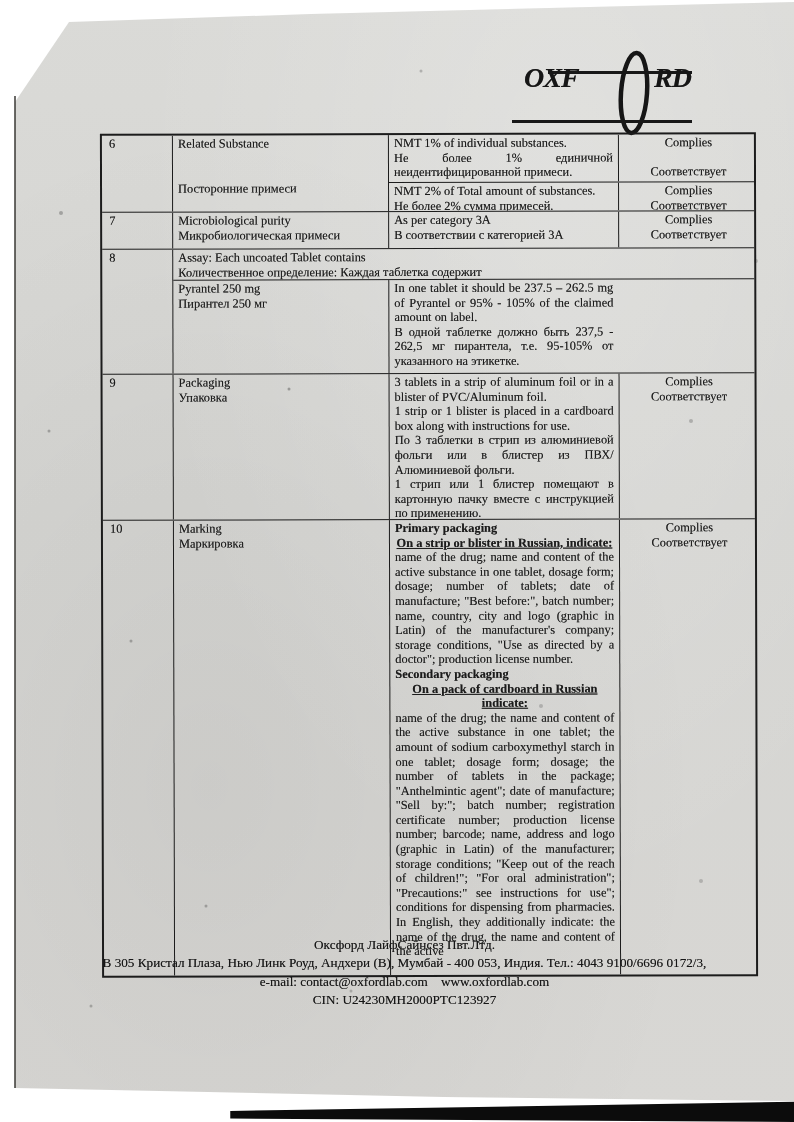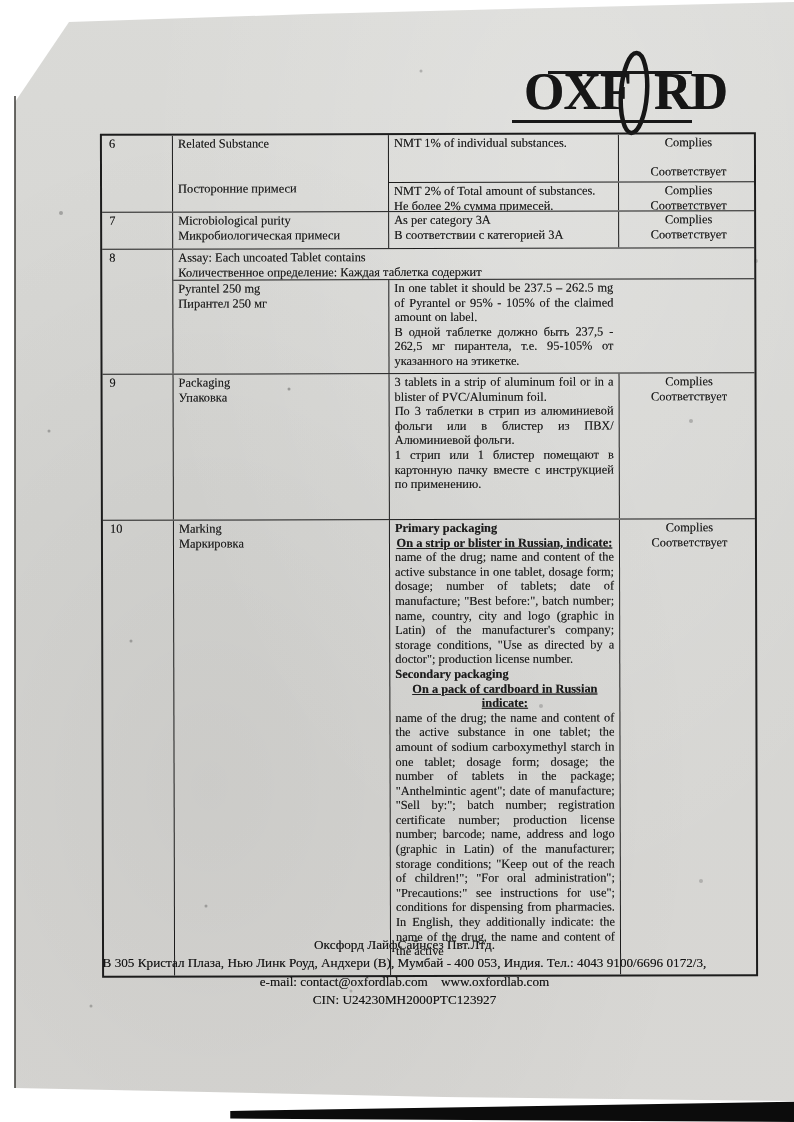--- a/index.html
+++ b/index.html
@@ -27,22 +27,22 @@
   .speckles{position:absolute;left:0;top:0;width:2px;height:2px;border-radius:50%;
     box-shadow:
       60px 212px 0 1px rgba(40,40,40,.30), 288px 388px 0 .5px rgba(40,40,40,.35),
       690px 420px 0 1px rgba(40,40,40,.25), 130px 640px 0 .5px rgba(40,40,40,.30),
       540px 705px 0 1px rgba(40,40,40,.22), 205px 905px 0 .5px rgba(40,40,40,.30),
       700px 880px 0 1px rgba(40,40,40,.22), 90px 1005px 0 .5px rgba(40,40,40,.28),
       420px 70px 0 .5px rgba(40,40,40,.25), 755px 260px 0 1px rgba(40,40,40,.20),
       350px 990px 0 .5px rgba(40,40,40,.25), 48px 430px 0 .5px rgba(40,40,40,.30);}
   
   .logo{position:absolute;left:497px;top:56px;width:215px;height:80px;}
-  .logo .txt{position:absolute;top:6px;font-size:52px;font-weight:600;
-    letter-spacing:-1px;color:#161616;}
+  .logo .txt{position:absolute;top:6px;font-size:28px;font-weight:600;
+    letter-spacing:-1px;color:#161616;font-style:italic;}
   .logo .pre{left:12px;}
   .logo .post{left:142px;}
   .rule-top{position:absolute;left:36px;top:15px;width:144px;height:3px;background:#181818;}
   .rule-bottom{position:absolute;left:0px;top:64px;width:180px;height:3px;background:#181818;}
   .ell{position:absolute;left:104px;top:-7px;width:36px;height:88px;}
   
   .tbl{
     position:absolute;left:86px;top:133px;width:656px;
     border:2px solid #1c1c1c;
     transform:rotate(-0.15deg);
@@ -95,20 +95,21 @@
     <div class="row" style="height:76px">
       <div class="cell cno">6</div>
       <div class="cell cparam">
         <div>Related Substance</div>
         <div class="mt30">Посторонние примеси</div>
       </div>
       <div class="cstack">
         <div class="subrow" style="height:47px">
           <div class="cell cspec">
             <div>NMT 1% of individual substances.</div>
+            <div class="jus">Не более 1% единичной неидентифицированной примеси.</div>
           </div>
           <div class="cell cres">
             <div>Complies</div>
             <div class="mt14">Соответствует</div>
           </div>
         </div>
         <div class="subrow" style="flex:1">
           <div class="cell cspec">
             <div>NMT 2% of Total amount of substances.</div>
             <div>Не более 2% сумма примесей.</div>
@@ -158,20 +159,21 @@
     </div>
 
     <div class="row" style="height:146px">
       <div class="cell cno">9</div>
       <div class="cell cparam">
         <div>Packaging</div>
         <div>Упаковка</div>
       </div>
       <div class="cell cspec">
         <div class="jus">3 tablets in a strip of aluminum foil or in a blister of PVC/Aluminum foil.</div>
+        <div class="jus">1 strip or 1 blister is placed in a cardboard box along with instructions for use.</div>
         <div class="jus">По 3 таблетки в стрип из алюминиевой фольги или в блистер из ПВХ/Алюминиевой фольги.</div>
         <div class="jus">1 стрип или 1 блистер помещают в картонную пачку вместе с инструкцией по применению.</div>
       </div>
       <div class="cell cres">
         <div>Complies</div>
         <div>Соответствует</div>
       </div>
     </div>
 
     <div class="row" style="height:456px">

